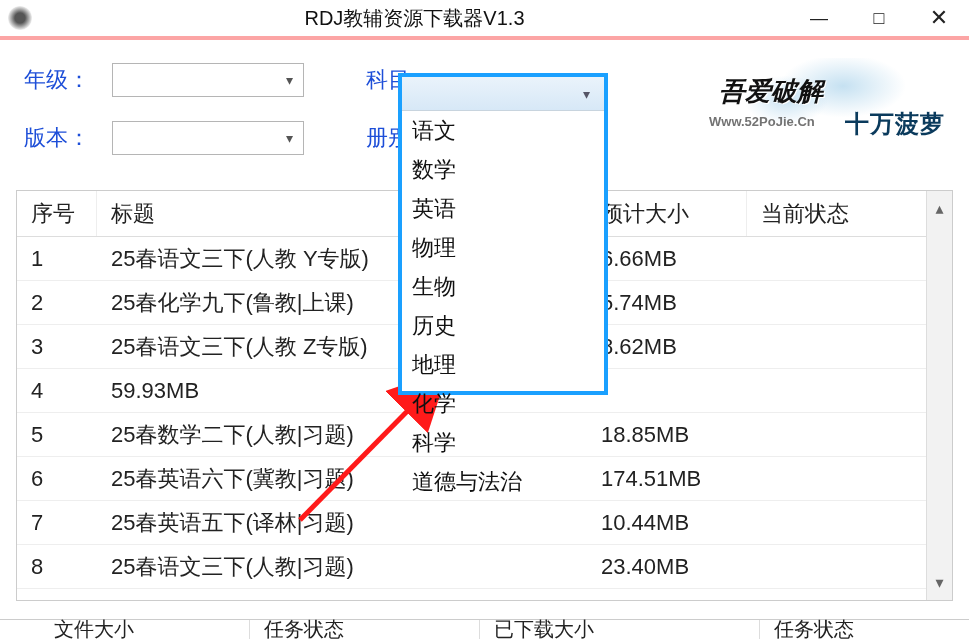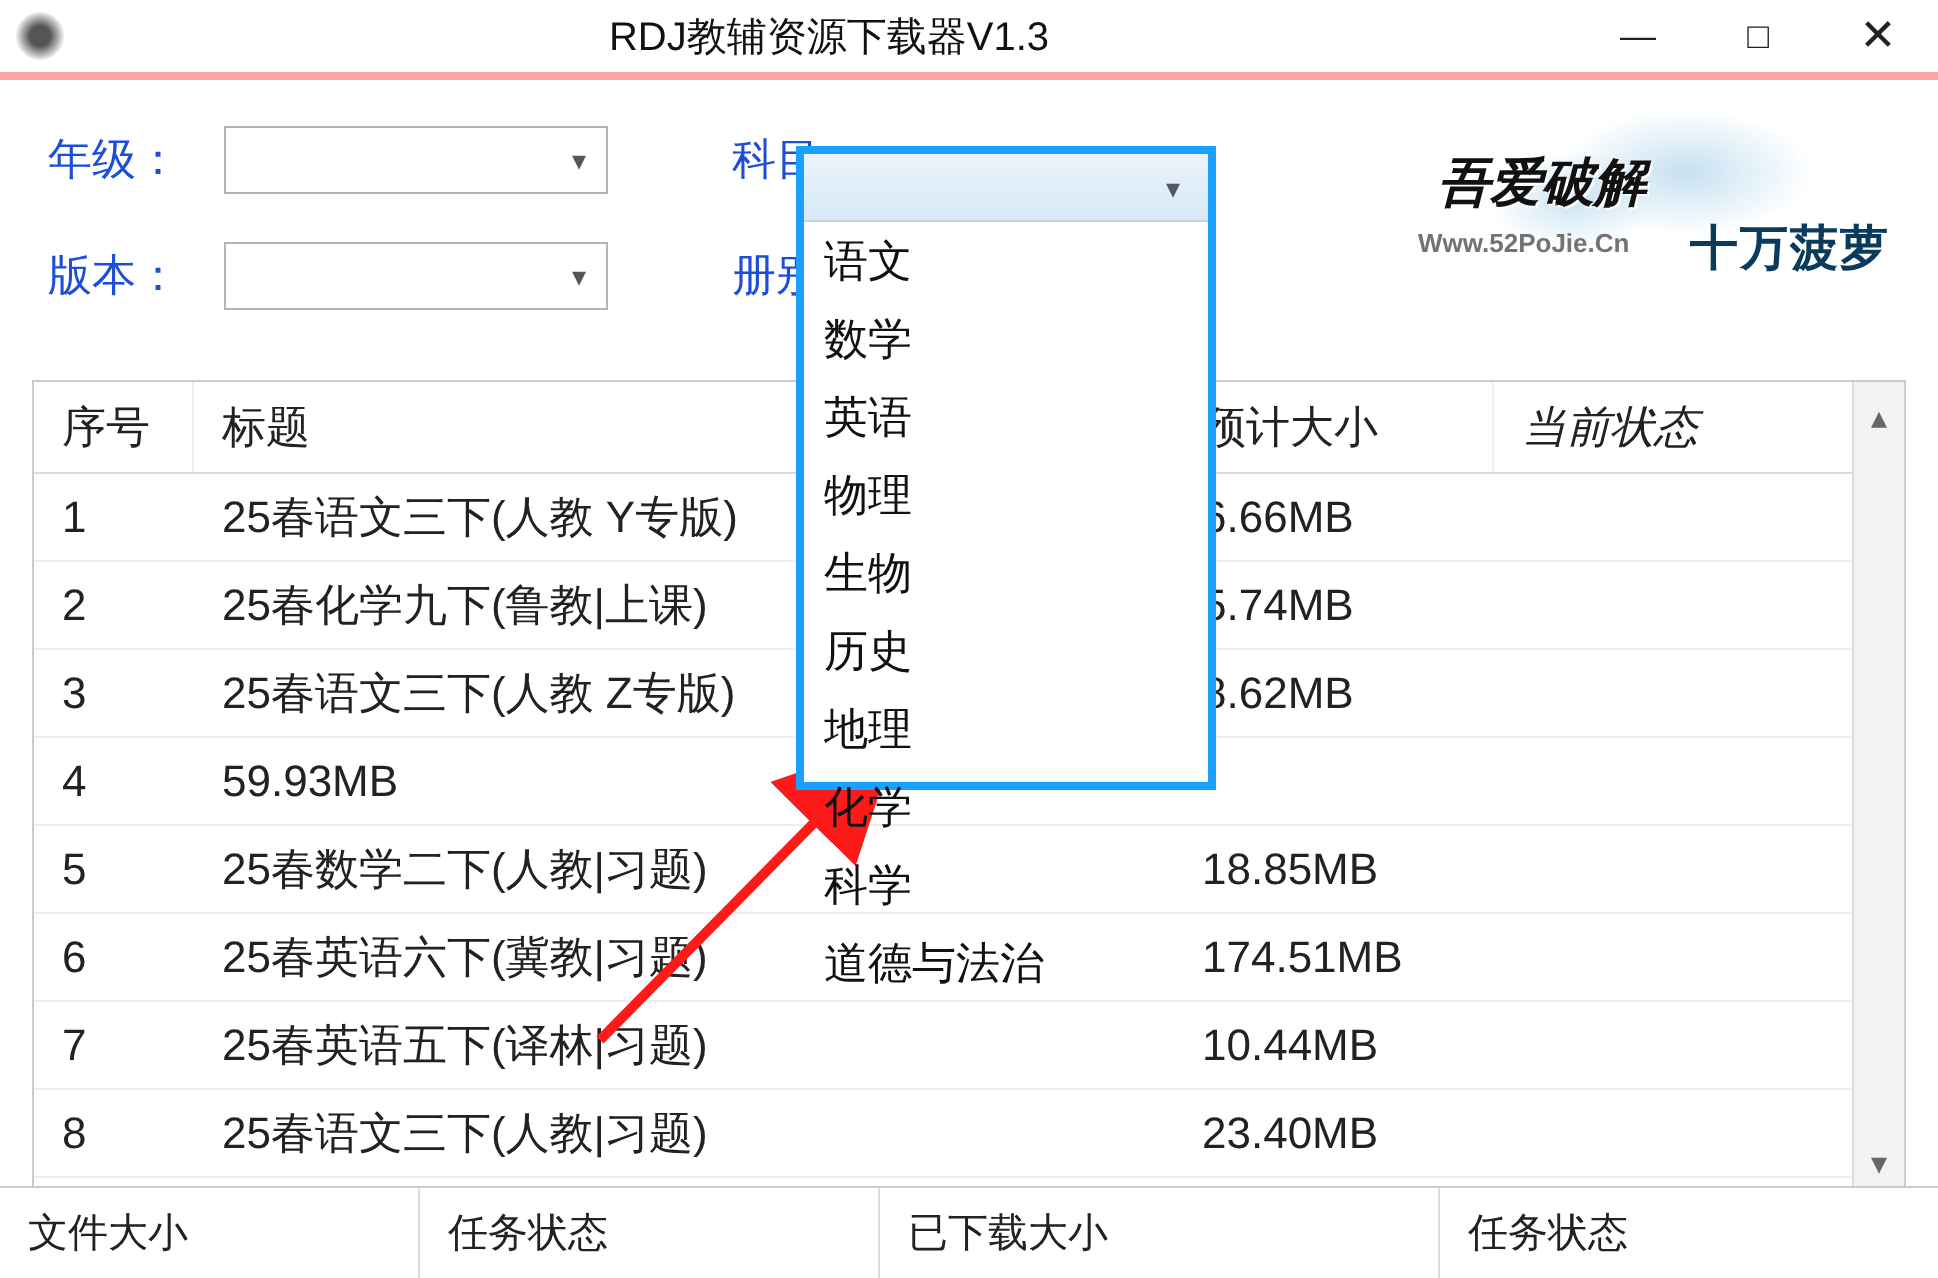--- a/index.html
+++ b/index.html
@@ -37,29 +37,29 @@
   
   .arrow-svg { position: absolute; left: 280px; top: 370px; width: 180px; height: 160px; z-index: 40; pointer-events:none; }
 
   
   .table-wrap { position: absolute; left: 16px; right: 16px; top: 190px; bottom: 38px; border: 1px solid #ccc; background: #fff; }
   .thead { display: flex; height: 46px; border-bottom: 1px solid #ddd; background: #fff; }
   .th { font-size: 22px; color: #222; padding-left: 14px; border-right: 1px solid #eee; height:100%; display:flex; align-items:center; }
   .col-idx { width: 80px; }
   .col-title { width: 490px; }
   .col-size { width: 160px; }
-  .col-status { flex: 1; font-style: italic; }
+  .col-status { flex: 1; }
   .tbody { overflow: hidden; }
   .trow { display: flex; height: 44px; align-items: center; border-bottom: 1px solid #eee; }
   .td { font-size: 22px; color: #222; padding-left: 14px; white-space: nowrap; overflow: hidden; }
   .scroll-gutter { position: absolute; right: 0; top: 0; bottom: 0; width: 26px; background: #f2f2f2; border-left: 1px solid #ddd; display:flex; flex-direction:column; align-items:center; justify-content:space-between; padding:8px 0; }
   .scroll-gutter .arrow { color:#666; font-size:16px; cursor:pointer; }
 
   
-  .statusbar { position: absolute; left: 0; right: 0; bottom: 0; height: 46px; border-top: 1px solid #ccc; display: flex; align-items: flex-end; background: #fff; }
+  .statusbar { position: absolute; left: 0; right: 0; bottom: 0; height: 20px; border-top: 1px solid #ccc; display: flex; align-items: flex-end; background: #fff; padding-left: 40px; }
   .status-cell { font-size: 20px; color: #222; padding: 0 14px; border-right: 1px solid #ddd; height: 100%; display:flex; align-items:center; }
   .status-cell:first-child { width: 210px; }
   .status-cell:nth-child(2) { width: 230px; }
   .status-cell:nth-child(3) { width: 280px; }
   .status-cell:last-child { flex:1; border-right: none; }
 </style>
 </head>
 <body>
 
 <div class="titlebar">

